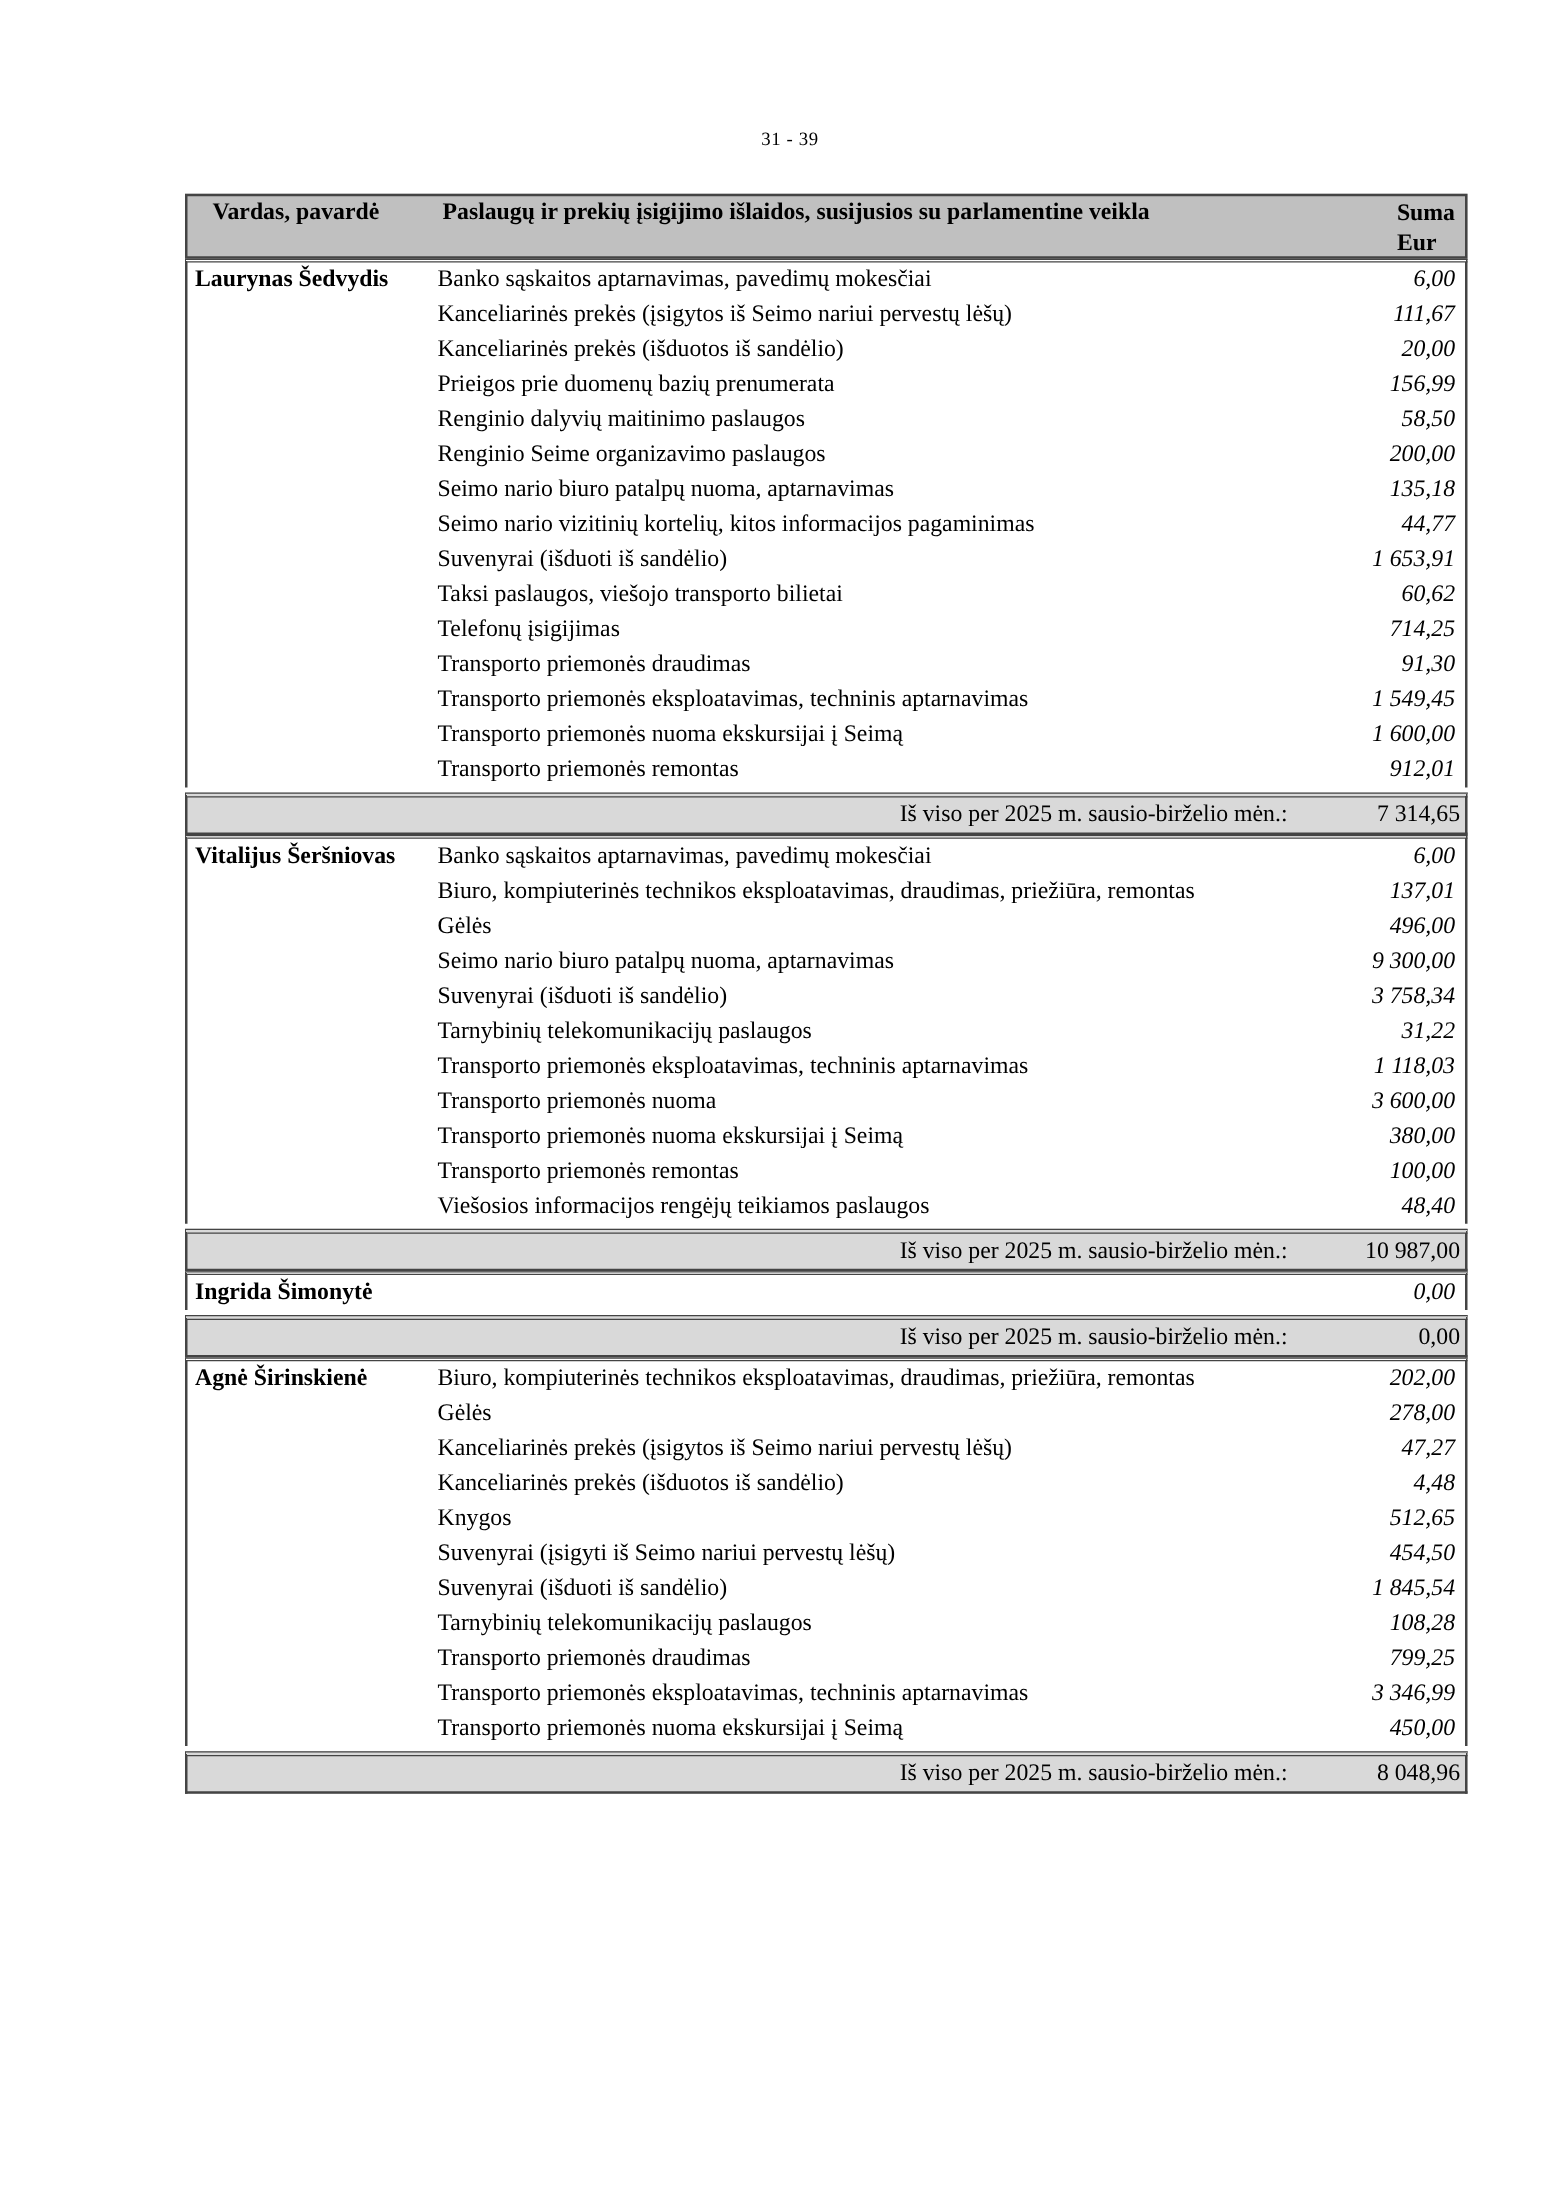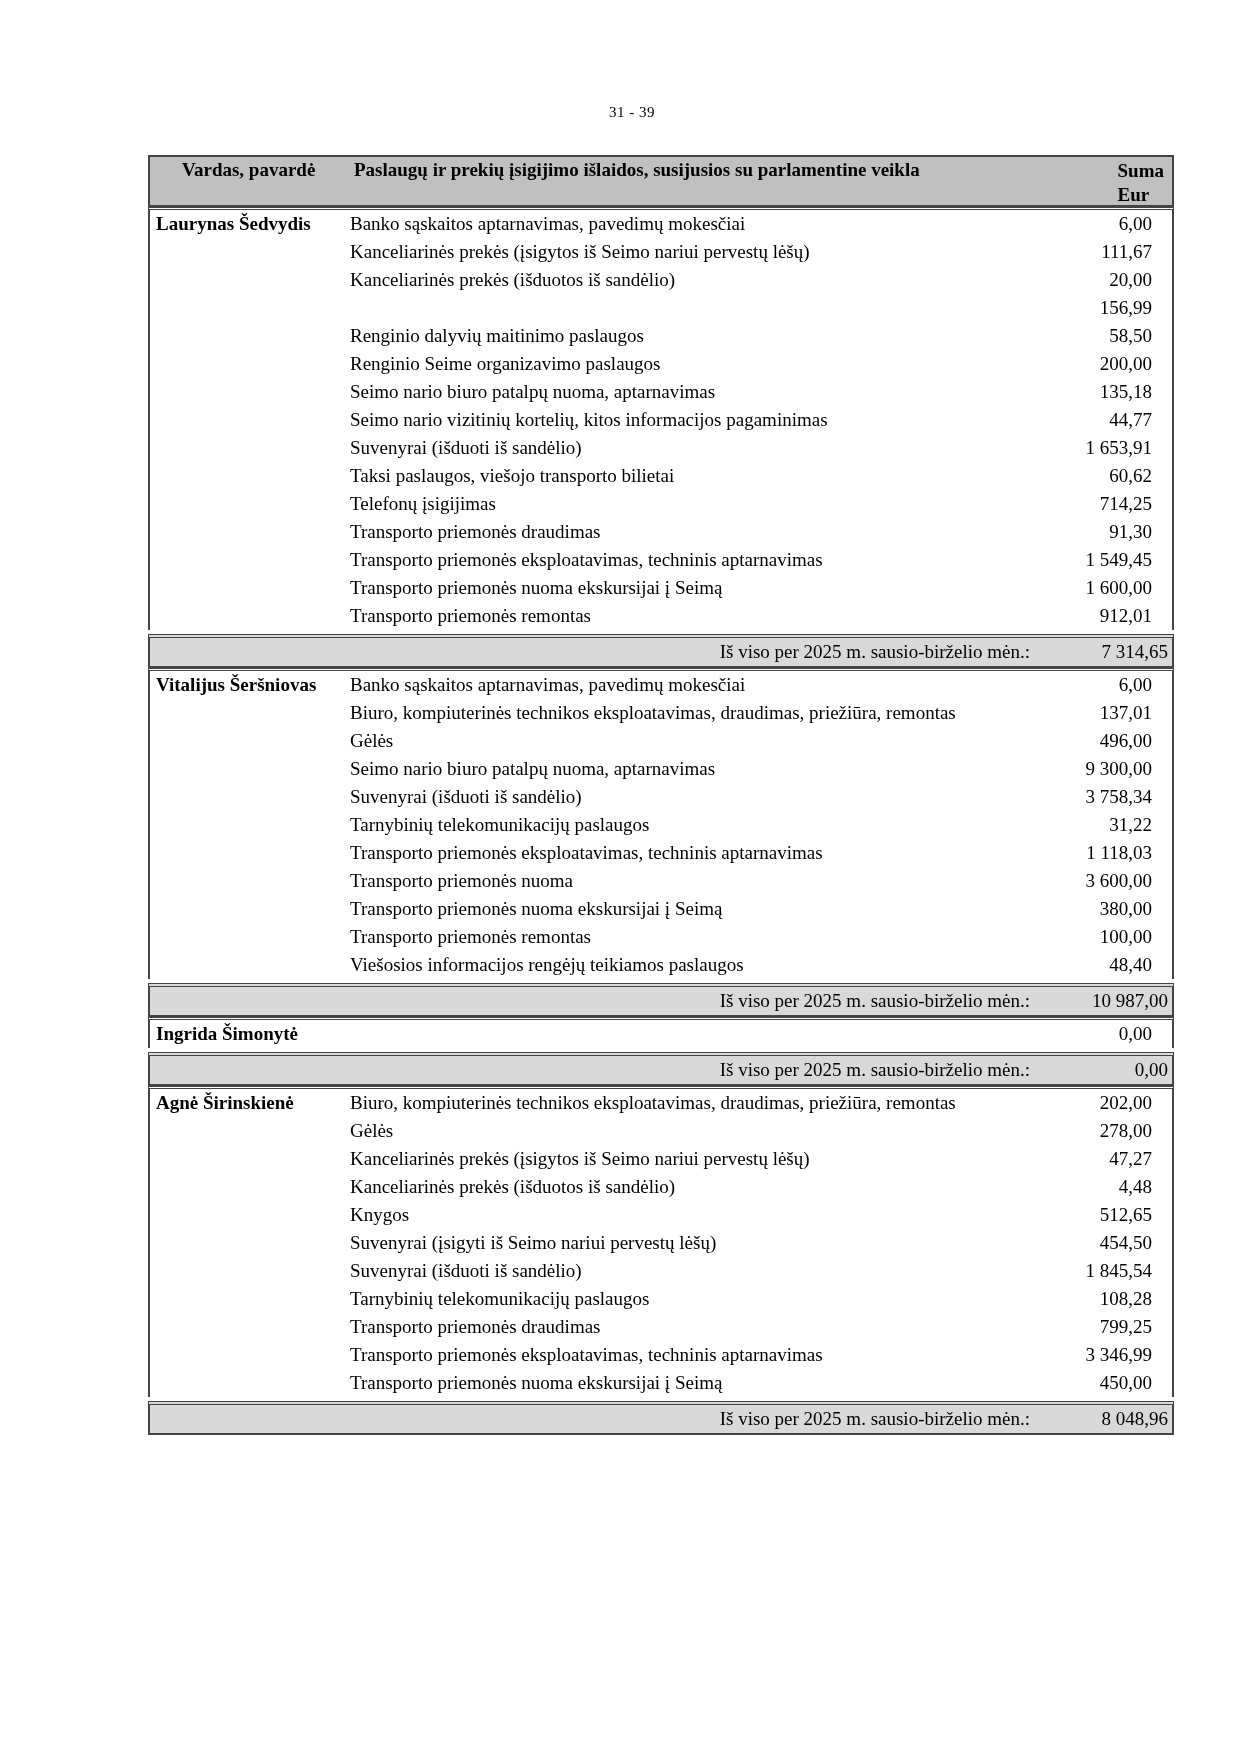--- a/index.html
+++ b/index.html
@@ -1,27 +1,27 @@
 <!DOCTYPE html>
 <html><head>
 <meta charset="utf-8">
 <style>
   html, body { margin: 0; padding: 0; background: #ffffff; }
   body { width: 1240px; height: 1755px; position: relative; font-family: "Liberation Serif", "DejaVu Serif", serif; color: #000; }
   .page-num { position: absolute; top: 104px; left: 0; width: 1240px; text-align: center; font-size: 15px; letter-spacing: 0.5px; padding-left: 24px; box-sizing: border-box; }
   .table { position: absolute; left: 148px; top: 155px; width: 1026px; }
   .hdr { background: #c0c0c0; border: 2px solid #444; height: 48px; position: relative; font-weight: bold; font-size: 19px; }
-  .hdr .c1 { position: absolute; left: 32px; top: 2px; }
+  .hdr .c1 { position: absolute; left: 20px; top: 2px; }
   .hdr .c2 { position: absolute; left: 204px; top: 2px; }
   .hdr .c3 { position: absolute; right: 8px; top: 2px; text-align: left; line-height: 24px; }
   .section { border-left: 2px solid #444; border-right: 2px solid #444; border-top: 3px double #444; position: relative; }
   .row { height: 28px; position: relative; font-size: 19px; line-height: 28px; }
   .row .name { position: absolute; left: 6px; top: 0; font-weight: bold; white-space: nowrap; }
   .row .desc { position: absolute; left: 200px; top: 0; white-space: nowrap; }
-  .row .amt { position: absolute; right: 20px; top: 0; white-space: nowrap; }
+  .row .amt { position: absolute; right: 8px; top: 0; white-space: nowrap; font-style: italic; }
   .subtotal { background: #d9d9d9; border: 2px solid #444; border-top: 4px double #444; height: 28px; position: relative; font-weight: normal; font-size: 19px; line-height: 28px; margin-top: 4px; }
   .subtotal .lbl { position: absolute; right: 142px; top: 0; white-space: nowrap; }
   .subtotal .amt { position: absolute; right: 4px; top: 0; white-space: nowrap; }
   .section-wrap { margin-top: 0; }
 </style>
 </head>
 <body>
 
 <div class="page-num">31 - 39</div>
 
@@ -44,20 +44,21 @@
           </div>
           <div class="row">
             <span class="desc">Kanceliarinės prekės (įsigytos iš Seimo nariui pervestų lėšų)</span>
             <span class="amt">111,67</span>
           </div>
           <div class="row">
             <span class="desc">Kanceliarinės prekės (išduotos iš sandėlio)</span>
             <span class="amt">20,00</span>
           </div>
           <div class="row">
+            <span class="desc">Prieigos prie duomenų bazių prenumerata</span>
             <span class="amt">156,99</span>
           </div>
           <div class="row">
             <span class="desc">Renginio dalyvių maitinimo paslaugos</span>
             <span class="amt">58,50</span>
           </div>
           <div class="row">
             <span class="desc">Renginio Seime organizavimo paslaugos</span>
             <span class="amt">200,00</span>
           </div>

